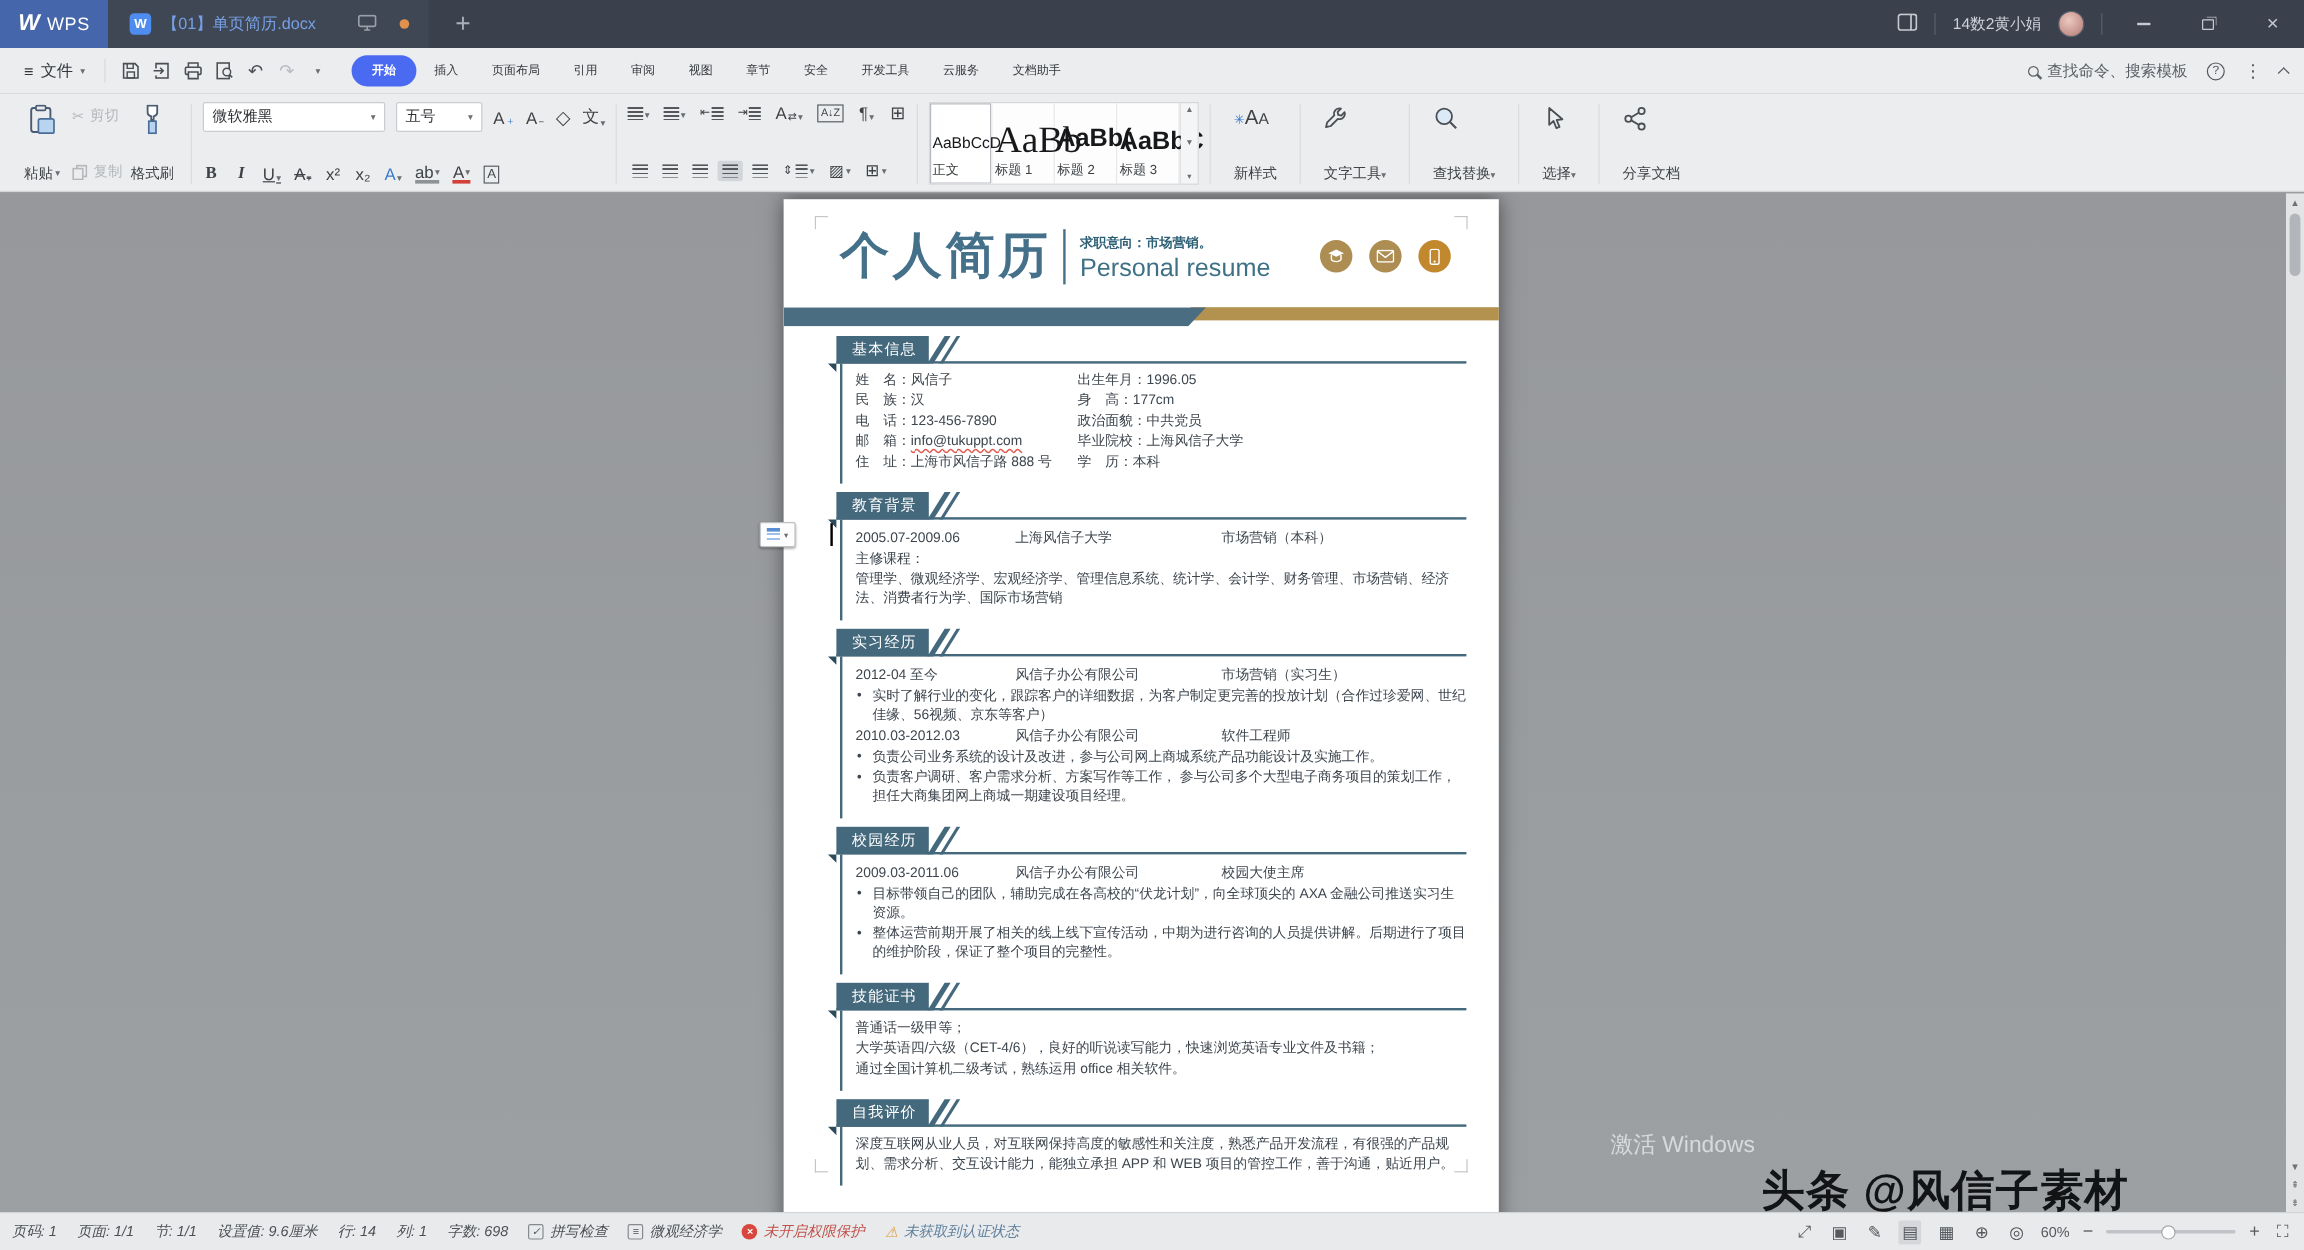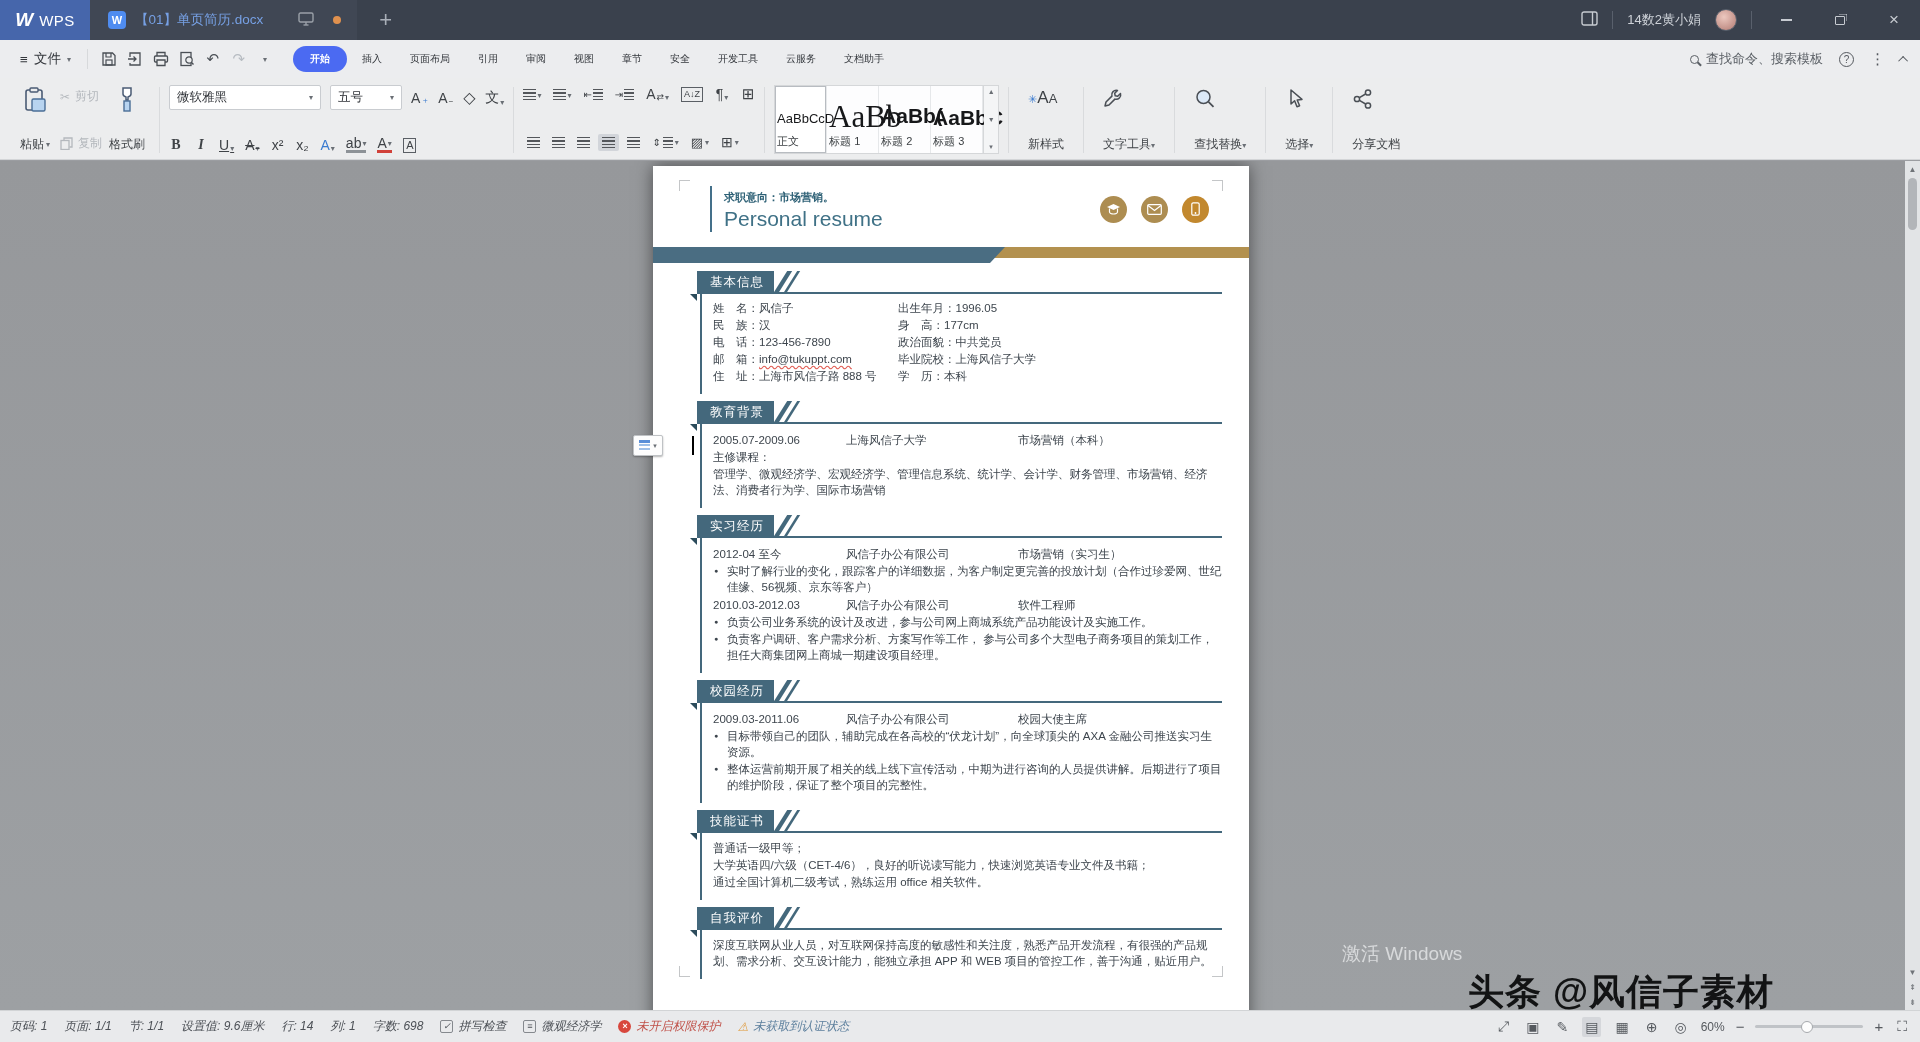--- a/index.html
+++ b/index.html
@@ -449,20 +449,21 @@
 </div>
 
 <div class="canvas">
   <div class="page">
     <div class="crop tl"></div>
     <div class="crop tr"></div>
     <div class="crop bl"></div>
     <div class="crop br"></div>
 
     <div class="rhead">
+      <span class="r-title">个人简历</span>
       <span class="rhead-div"></span>
       <span>
         <div class="objective">求职意向：市场营销。</div>
         <div class="subtitle">Personal resume</div>
       </span>
       <span class="contact-icons">
         <span class="cicon" style="background:#ad8d51;">
           <svg width="15" height="13" viewBox="0 0 15 13">
               <path d="M7.5 1L14 4 7.5 7 1 4z" fill="#fff"></path>
               <path d="M3.5 5.5V9c0 1 2 2 4 2s4-1 4-2V5.5" fill="none" stroke="#fff" stroke-width="1.2"></path>

